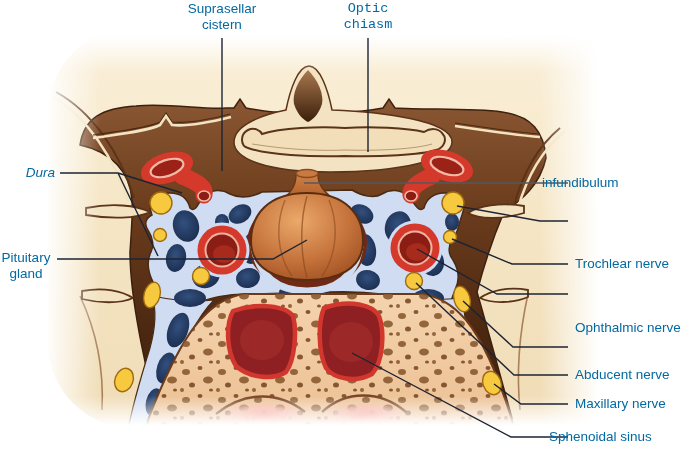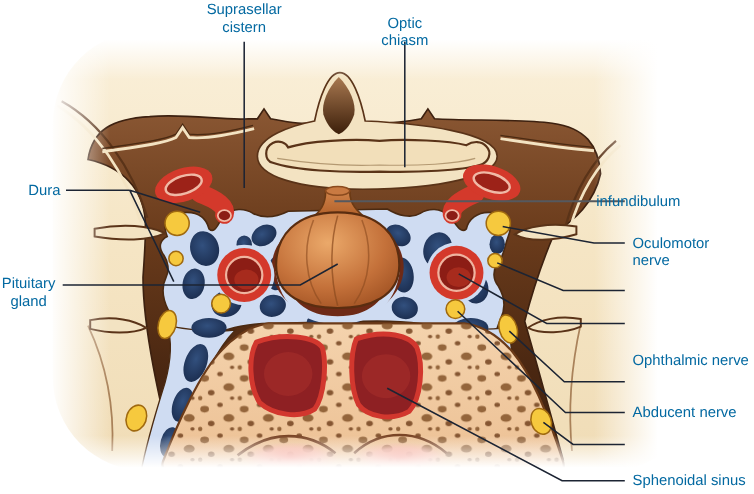--- a/index.html
+++ b/index.html
@@ -272,27 +272,27 @@
     <path d="M417,249 L497,294 L568,294"></path>
     <path d="M463,301 L513,347 L568,347"></path>
     <path d="M416,283 L514,375 L568,375"></path>
     <path d="M494,384 L521,404 L568,404"></path>
     <path d="M352,353 L511,437 L568,437"></path>
   </g>
 </svg>
 
 <div class="lbl center" style="left:222px;top:1px;">Suprasellar
 cistern</div>
-<div class="lbl center" style="left:368px;top:13px;">Optic
+<div class="lbl center" style="left:368px;top:1px;font-family:Liberation Mono, monospace;">Optic
 chiasm</div>
 
-<div class="lbl rightalign" style="left:0;width:55px;top:165px;">Dura</div>
+<div class="lbl rightalign" style="left:0;width:55px;top:165px;font-style:italic;">Dura</div>
 <div class="lbl rightalign" style="left:0;width:52px;top:250px;text-align:center;">Pituitary
 gland</div>
 
 <div class="lbl" style="left:542px;top:175px;">infundibulum</div>
-<div class="lbl" style="left:575px;top:213px;">Oculomotor
-nerve</div>
+<div class="lbl" style="left:575px;top:256px;">Trochlear nerve</div>
 <div class="lbl" style="left:575px;top:320px;">Ophthalmic nerve</div>
 <div class="lbl" style="left:575px;top:367px;">Abducent nerve</div>
-<div class="lbl" style="left:575px;top:429px;text-align:right;">Sphenoidal sinus</div>
+<div class="lbl" style="left:575px;top:396px;">Maxillary nerve</div>
+<div class="lbl" style="left:549px;top:429px;text-align:right;">Sphenoidal sinus</div>
 
 </div>
 
 </body></html>

